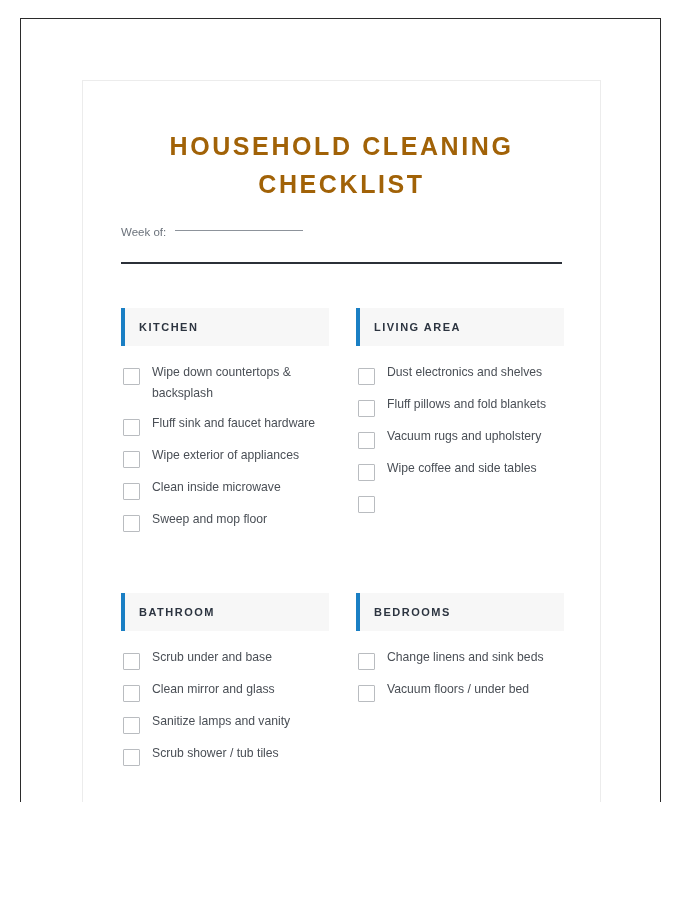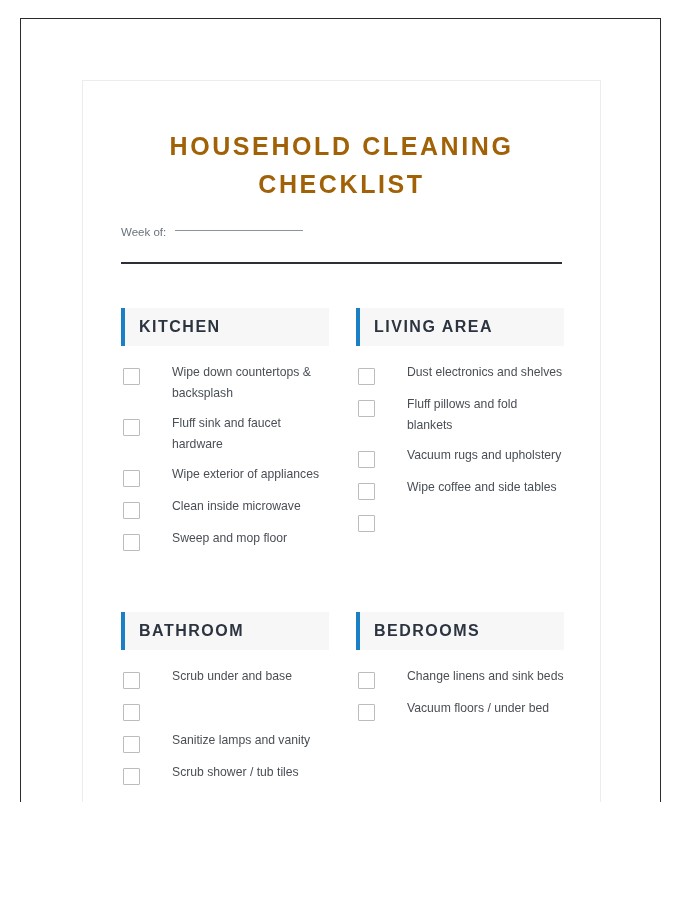--- a/index.html
+++ b/index.html
@@ -99,37 +99,36 @@
   .section-head {
     display: flex;
     align-items: center;
     height: 38px;
     background: #f7f7f7;
     border-left: 4px solid #1a7fc4;
     box-sizing: border-box;
   }
   .section-title {
     padding-left: 14px;
-    font-size: 16px;
+    font-size: 11px;
     font-weight: bold;
     letter-spacing: 1.5px;
     color: #2c3440;
     text-transform: uppercase;
   }
 
   .task-list {
     list-style: none;
     margin: 0;
     padding: 16px 0 0 2px;
   }
   .task-item {
     display: flex;
     align-items: flex-start;
     margin-bottom: 9px;
-    gap: 20px;
   }
   .task-box {
     flex: 0 0 auto;
     width: 17px;
     height: 17px;
     margin-top: 6px;
     border: 1px solid #b9bcc0;
     background: #ffffff;
     box-sizing: border-box;
     border-radius: 1px;
@@ -216,20 +215,21 @@
             <div class="section-head">
               <span class="section-title">BATHROOM</span>
             </div>
             <ul class="task-list">
               <li class="task-item">
                 <span class="task-box"></span>
                 <span class="task-label">Scrub under and base</span>
               </li>
               <li class="task-item">
                 <span class="task-box"></span>
+                <span class="task-label">Clean mirror and glass</span>
               </li>
               <li class="task-item">
                 <span class="task-box"></span>
                 <span class="task-label">Sanitize lamps and vanity</span>
               </li>
               <li class="task-item">
                 <span class="task-box"></span>
                 <span class="task-label">Scrub shower / tub tiles</span>
               </li>
             </ul>

